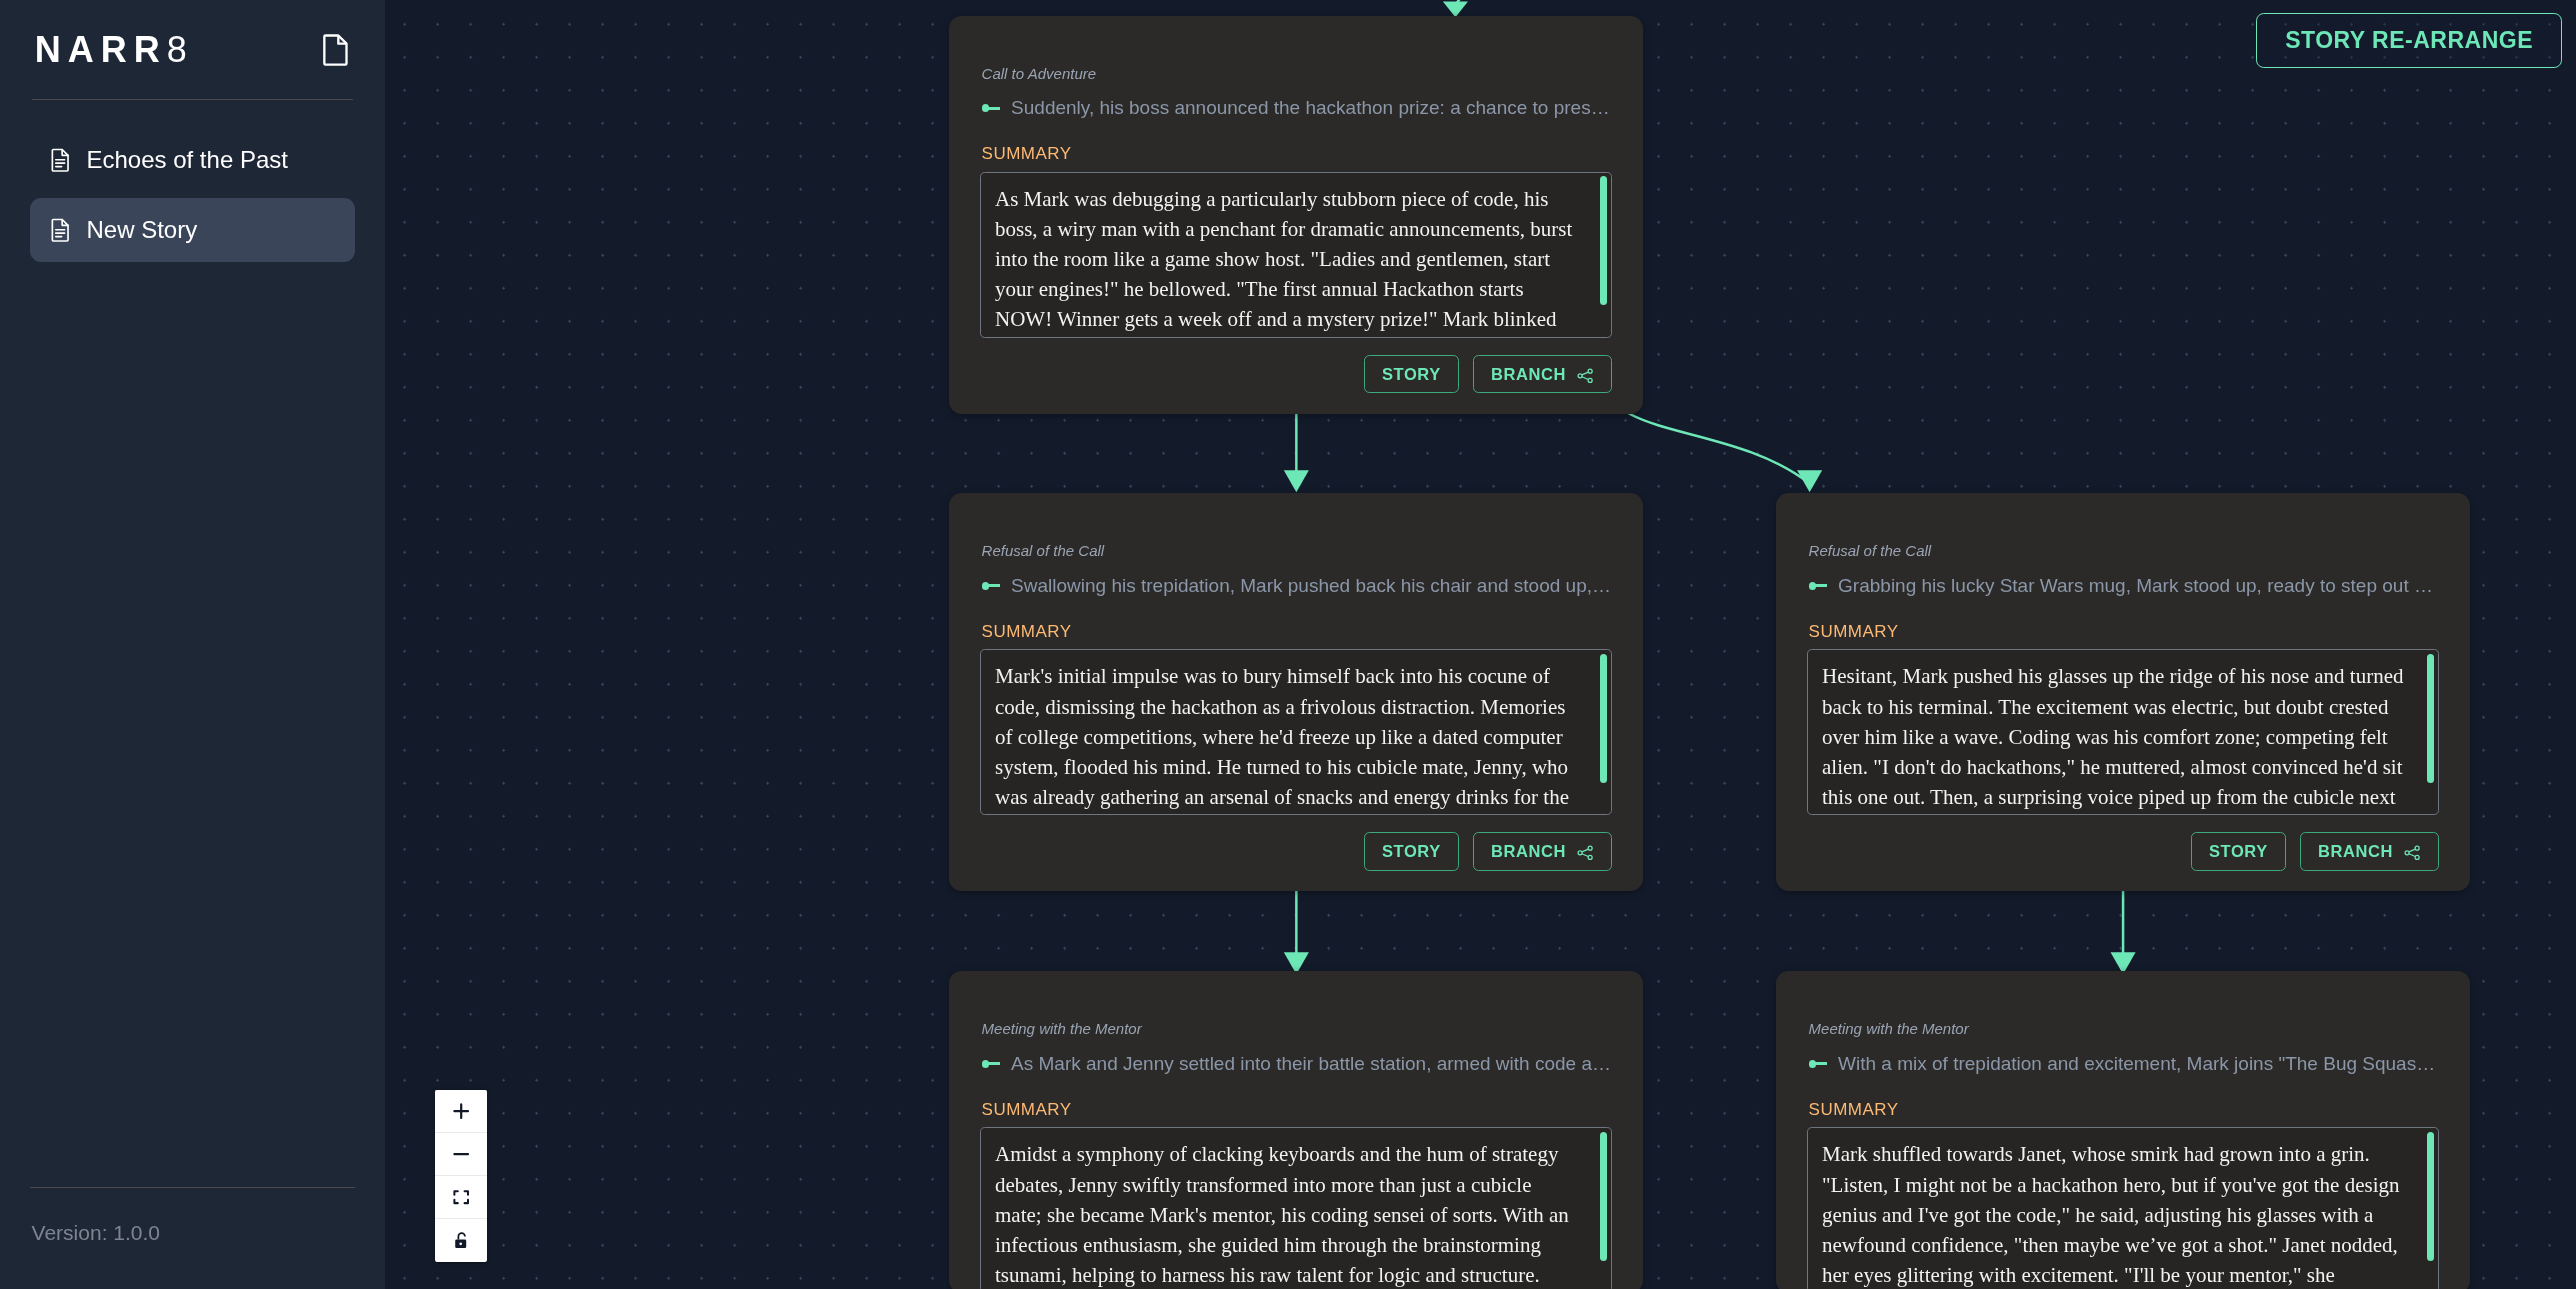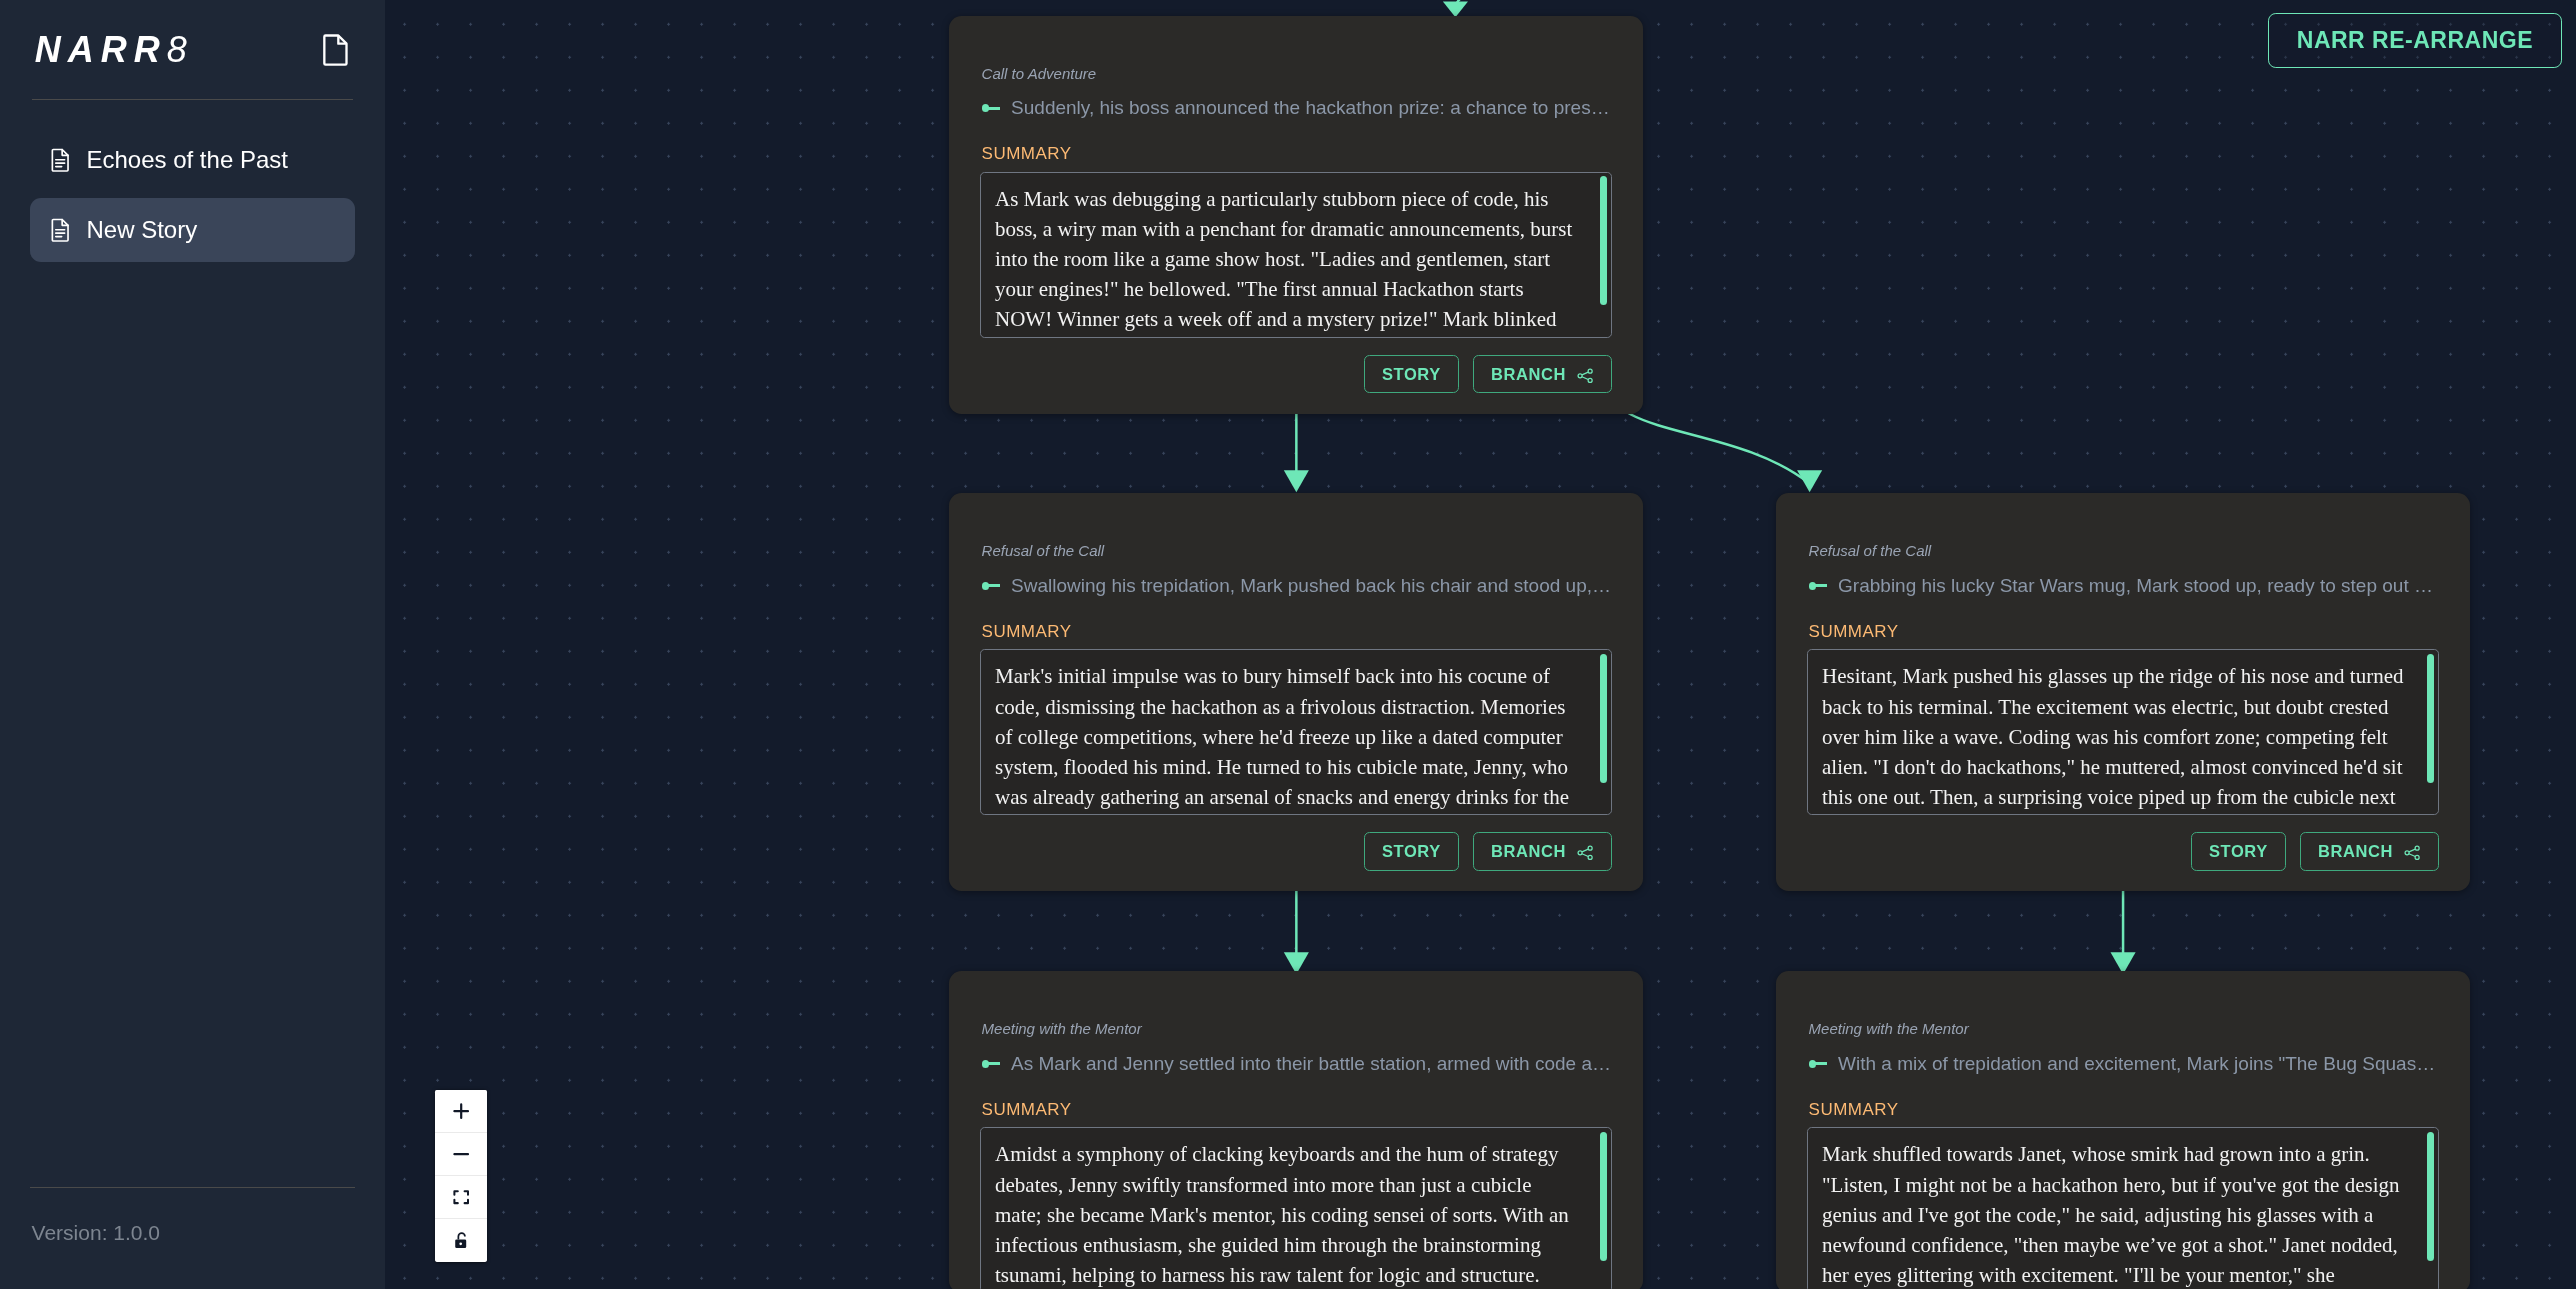--- a/index.html
+++ b/index.html
@@ -14,21 +14,21 @@
   
   .sidebar {
     width: 385px; height: 1290px;
     background: #1e2736;
     flex: 0 0 385px;
     position: relative;
     padding: 0 30px;
   }
   .brand-row {
     display: flex; align-items: center; justify-content: space-between;
-    height: 99px; padding: 0 4.7px; font-style: italic;
+    height: 99px; padding: 0 4.7px;
   }
   .brand-logo {
     font-size: 36px; font-weight: bold; color: #ffffff;
     letter-spacing: 7px; line-height: 1;
     font-family: "Liberation Sans", sans-serif;
   }
   .brand-logo .num { letter-spacing: 0; font-weight: 400; }
   .doc-icon { width: 28px; height: 33px; }
   .sidebar-divider {
     height: 0.8px; background: #4a4a4a; margin: 0 1.6px 28px 1.6px;
@@ -216,21 +216,21 @@
 
       <circle cx="1163" cy="1094" r="10" fill="#6ee7b7"></circle>
       <path d="M 1163 1100 L 1163 1232" stroke="#6ee7b7" stroke-width="3.2" fill="none"></path>
       <polygon points="1147,1215 1179,1215 1163,1243" fill="#6ee7b7"></polygon>
 
       <circle cx="2218" cy="1094" r="10" fill="#6ee7b7"></circle>
       <path d="M 2218 1100 L 2218 1232" stroke="#6ee7b7" stroke-width="3.2" fill="none"></path>
       <polygon points="2202,1215 2234,1215 2218,1243" fill="#6ee7b7"></polygon>
     </svg>
 
-    <button class="auto-rearrange">NARR RE-ARRANGE</button>
+    <button class="auto-rearrange">STORY RE-ARRANGE</button>
 
     <div class="node" style="left:564px; top:15.7px;">
       <div class="node-stage">Call to Adventure</div>
       <div class="node-beat-row">
         <span class="beat-bullet"></span>
         <span class="node-beat">Suddenly, his boss announced the hackathon prize: a chance to present a game-changing project to ...</span>
       </div>
       <div class="summary-label">SUMMARY</div>
       <div class="summary-box">
         <div class="summary-text">As Mark was debugging a particularly stubborn piece of code, his boss, a wiry man with a penchant for dramatic announcements, burst into the room like a game show host. "Ladies and gentlemen, start your engines!" he bellowed. "The first annual Hackathon starts NOW! Winner gets a week off and a mystery prize!" Mark blinked behind his glasses, his heartbeat quickening. He was comfortable in his routine; hackathons were for the mavericks of coding, not him. Yet, intrigue nibbled at his</div>

